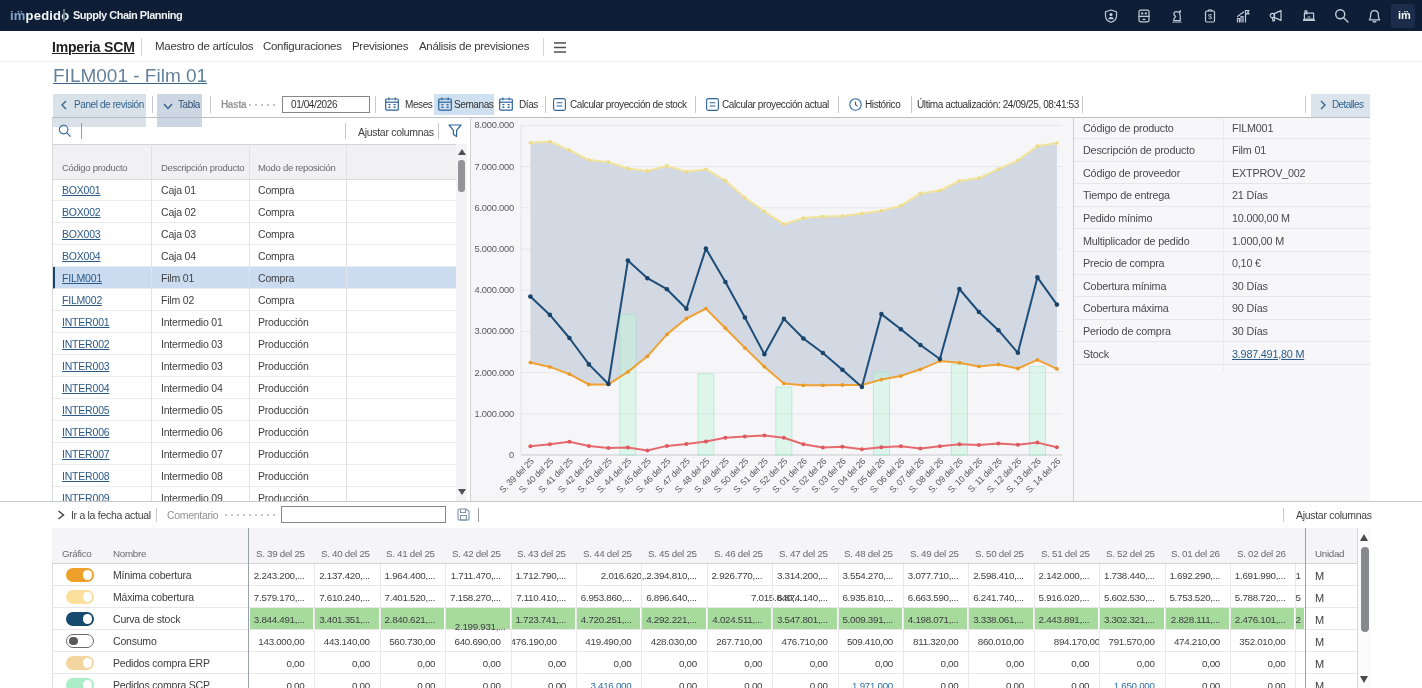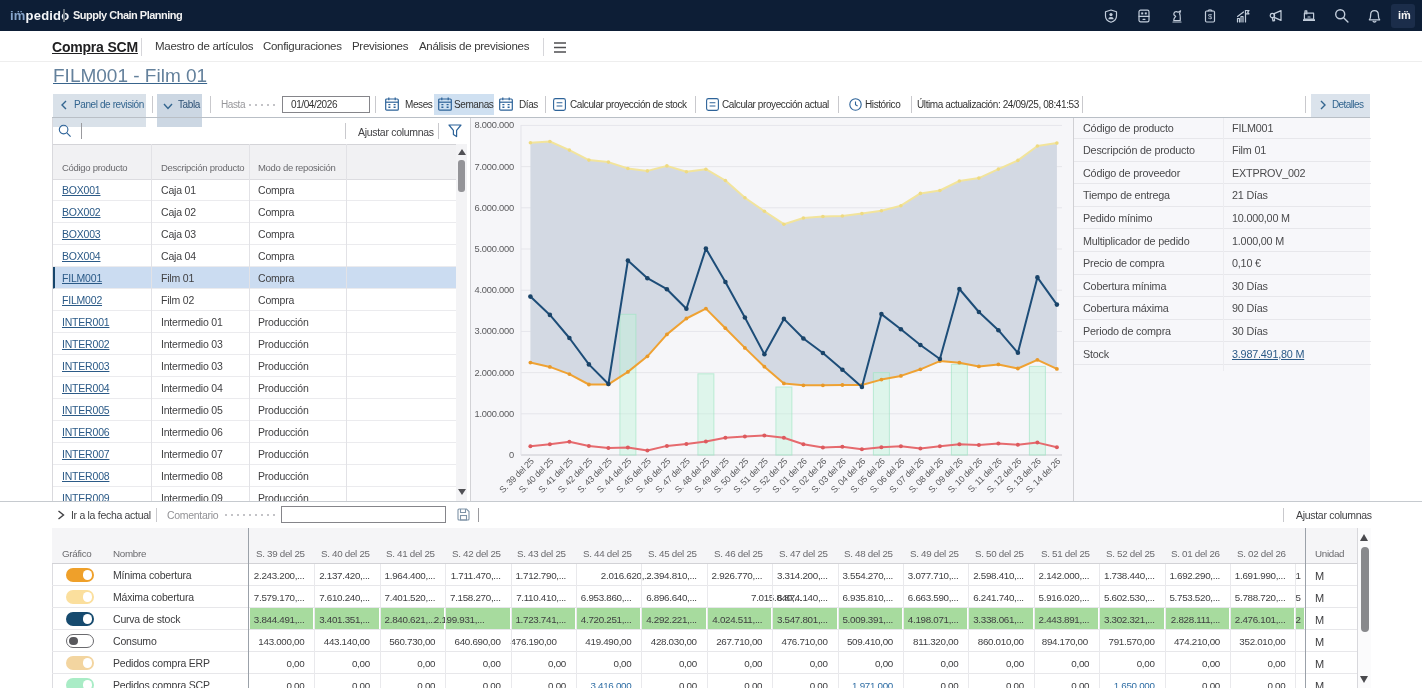--- a/index.html
+++ b/index.html
@@ -76,40 +76,40 @@
     <circle cx="5.8" cy="5.8" r="4.2" stroke-width="1.3"></circle>
     <path d="M9 9 L13 13" stroke-width="1.3"></path>
   </svg>
 <svg class="a" style="left:1367px;top:8px" width="15" height="15" viewBox="0 0 14 14" fill="none" stroke="#c2cddb" stroke-width="1.2" stroke-linecap="round" stroke-linejoin="round">
     <path d="M2.2 11 Q3.4 10 3.4 6.5 Q3.4 2.4 7 2.4 Q10.6 2.4 10.6 6.5 Q10.6 10 11.8 11 Z"></path>
     <path d="M5.8 12.6 Q7 13.6 8.2 12.6"></path>
   </svg>
 <div class="a" style="left:1391px;top:4px;width:24px;height:24px;background:#1b2d4a;border-radius:3px;"></div>
 <div class="a" style="left:1398px;top:9px;font-size:11px;font-weight:bold;color:#f5f5f5;letter-spacing:0;">im̈</div>
 <div class="a nav"></div>
-<div class="a" style="left:52px;top:39px;font-size:14px;font-weight:bold;color:#202022;text-decoration:underline;letter-spacing:-0.2px;">Compra SCM</div>
+<div class="a" style="left:52px;top:39px;font-size:14px;font-weight:bold;color:#202022;text-decoration:underline;letter-spacing:-0.2px;">Imperia SCM</div>
 <div class="a sep" style="left:141px;top:38px;height:18px;background:#d6d6da;"></div>
 <div class="a navtxt" style="left:155px;top:40px;">Maestro de artículos</div>
 <div class="a navtxt" style="left:263px;top:40px;">Configuraciones</div>
 <div class="a navtxt" style="left:352px;top:40px;">Previsiones</div>
 <div class="a navtxt" style="left:419px;top:40px;">Análisis de previsiones</div>
 <div class="a sep" style="left:543px;top:38px;height:18px;background:#d6d6da;"></div>
 <svg class="a" style="left:553px;top:42px;" width="14" height="11" viewBox="0 0 14 11" stroke="#4f4f52" stroke-width="1.3">
     <path d="M1 1 H13 M1 5.5 H13 M1 10 H13"></path>
   </svg>
 <div class="a ttl">FILM001 - Film 01</div>
 <div class="a btn" style="left:53px;width:93px;"><svg class="ico" style="margin-left:8px;" width="6" height="10" viewBox="0 0 6 10" fill="none" stroke="#33658f" stroke-width="1.4">
       <path d="M5 1 L1 5 L5 9"></path>
     </svg><span style="margin-left:7px;">Panel de revisión</span></div>
 <div class="a sep" style="left:152px;top:96px;height:17px;"></div>
 <div class="a btn" style="left:157px;width:45px;background:#ccd7e3;color:#2e5175;"><svg class="ico" style="margin-left:6px;" width="10" height="7" viewBox="0 0 10 7" fill="none" stroke="#33658f" stroke-width="1.4">
       <path d="M1 1 L5 5.5 L9 1"></path>
     </svg><span style="margin-left:5px;">Tabla</span></div>
 <div class="a sep" style="left:210px;top:96px;height:17px;"></div>
-<div class="a btxt" style="left:221px;color:#97979b;">Hasta</div>
+<div class="a btxt" style="left:221px;color:#97979b;font-weight:bold;">Hasta</div>
 <div class="a" style="left:249px;top:104px;width:28px;height:2px;background:repeating-linear-gradient(90deg,#c3c3c7 0 2px,transparent 2px 6px);"></div>
 <div class="a" style="left:282px;top:95.5px;width:88px;height:17px;background:#fff;border:1px solid #85858a;font-size:10px;letter-spacing:-0.4px;color:#333;line-height:15px;padding-left:8px;">01/04/2026</div>
 <div class="a sep" style="left:375px;top:96px;height:17px;"></div>
 <svg class="a" style="left:385px;top:97px" width="14" height="14" viewBox="0 0 14 14" fill="none" stroke="#2d6399" stroke-width="1.2">
     <rect x="0.7" y="2" width="12.6" height="11.2" rx="1"></rect>
     <path d="M0.7 5.2 H13.3"></path>
     <path d="M3.8 0.6 V3.2 M10.2 0.6 V3.2"></path>
     <path d="M3.4 7.6 H5.4 M3.4 10.2 H5.4 M8.6 7.6 H10.6 M8.6 10.2 H10.6" stroke-width="1.4"></path>
   </svg>
 <div class="a btxt" style="left:405px;">Meses</div>
@@ -580,21 +580,21 @@
     <span style="position:absolute;left:852.0px;top:0px;width:63.4px;height:21px;background:#a7db9e;"></span>
     <span style="position:absolute;left:917.4px;top:0px;width:63.4px;height:21px;background:#a7db9e;"></span>
     <span style="position:absolute;left:982.8px;top:0px;width:63.4px;height:21px;background:#a7db9e;"></span>
     <span style="position:absolute;left:1048.2px;top:0px;width:63.4px;height:21px;background:#a7db9e;"></span>
     <span style="position:absolute;left:1113.6px;top:0px;width:63.4px;height:21px;background:#a7db9e;"></span>
     <span style="position:absolute;left:1179.0px;top:0px;width:63.4px;height:21px;background:#a7db9e;"></span>
     <span style="position:absolute;left:1244.4px;top:0px;width:8px;height:21px;background:#a7db9e;"></span>
     <span class="num" style="left:197.0px;width:55.4px;">3.844.491,...</span>
     <span class="num" style="left:262.4px;width:55.4px;">3.401.351,...</span>
     <span class="num" style="left:327.8px;width:55.4px;">2.840.621,...</span>
-    <span class="num" style="left:377px;width:55.4px;">2.199.931,...</span>
+    <span class="num" style="left:398px;width:55.4px;margin-top:7px;">2.199.931,...</span>
     <span class="num" style="left:458.6px;width:55.4px;">1.723.741,...</span>
     <span class="num" style="left:524.0px;width:55.4px;">4.720.251,...</span>
     <span class="num" style="left:589.4px;width:55.4px;">4.292.221,...</span>
     <span class="num" style="left:654.8px;width:55.4px;">4.024.511,...</span>
     <span class="num" style="left:720.2px;width:55.4px;">3.547.801,...</span>
     <span class="num" style="left:785.6px;width:55.4px;">5.009.391,...</span>
     <span class="num" style="left:851.0px;width:55.4px;">4.198.071,...</span>
     <span class="num" style="left:916.4px;width:55.4px;">3.338.061,...</span>
     <span class="num" style="left:981.8px;width:55.4px;">2.443.891,...</span>
     <span class="num" style="left:1047.2px;width:55.4px;">3.302.321,...</span>
@@ -613,21 +613,21 @@
     <span class="num" style="left:327.8px;width:55.4px;">560.730,00</span>
     <span class="num" style="left:393.2px;width:55.4px;">640.690,00</span>
     <span class="num" style="left:458.6px;width:35px;">476.190,00</span>
     <span class="num" style="left:524.0px;width:55.4px;">419.490,00</span>
     <span class="num" style="left:589.4px;width:55.4px;">428.030,00</span>
     <span class="num" style="left:654.8px;width:55.4px;">267.710,00</span>
     <span class="num" style="left:720.2px;width:55.4px;">476.710,00</span>
     <span class="num" style="left:785.6px;width:55.4px;">509.410,00</span>
     <span class="num" style="left:851.0px;width:55.4px;">811.320,00</span>
     <span class="num" style="left:916.4px;width:55.4px;">860.010,00</span>
-    <span class="num" style="left:981.8px;width:54px;">894.170,00</span>
+    <span class="num" style="left:981.8px;width:66px;">894.170,00</span>
     <span class="num" style="left:1047.2px;width:55.4px;">791.570,00</span>
     <span class="num" style="left:1112.6px;width:55.4px;">474.210,00</span>
     <span class="num" style="left:1178.0px;width:55.4px;">352.010,00</span>
     <span class="num" style="left:1263px;width:20px;text-align:left;font-size:11px;">M</span>
   </div>
 <div class="grow" style="top:652px;">
     <span class="tgl" style="background:#f3d5a0;">
       <span class="knob" style="right:2px;"></span>
     </span>
     <span class="gname">Pedidos compra ERP</span>

